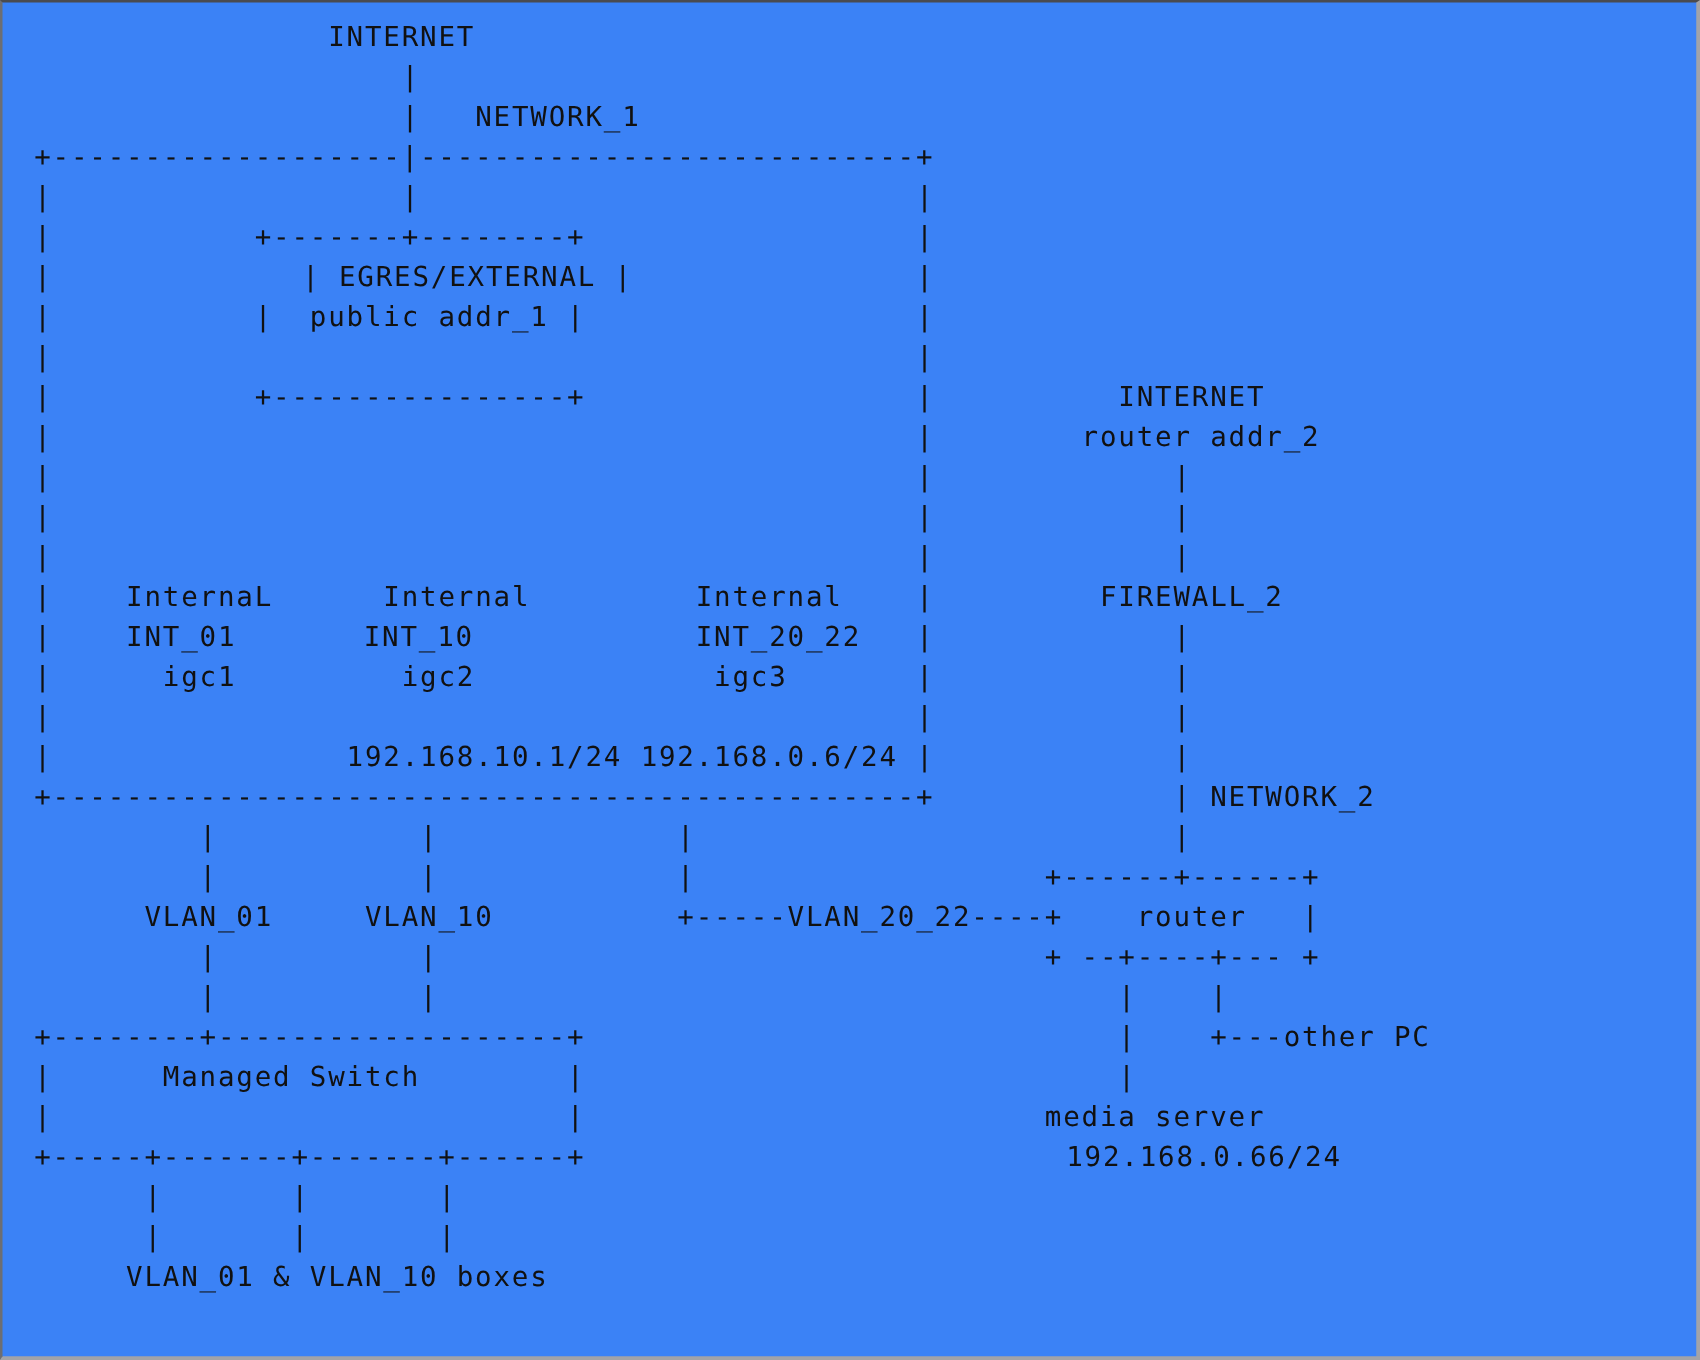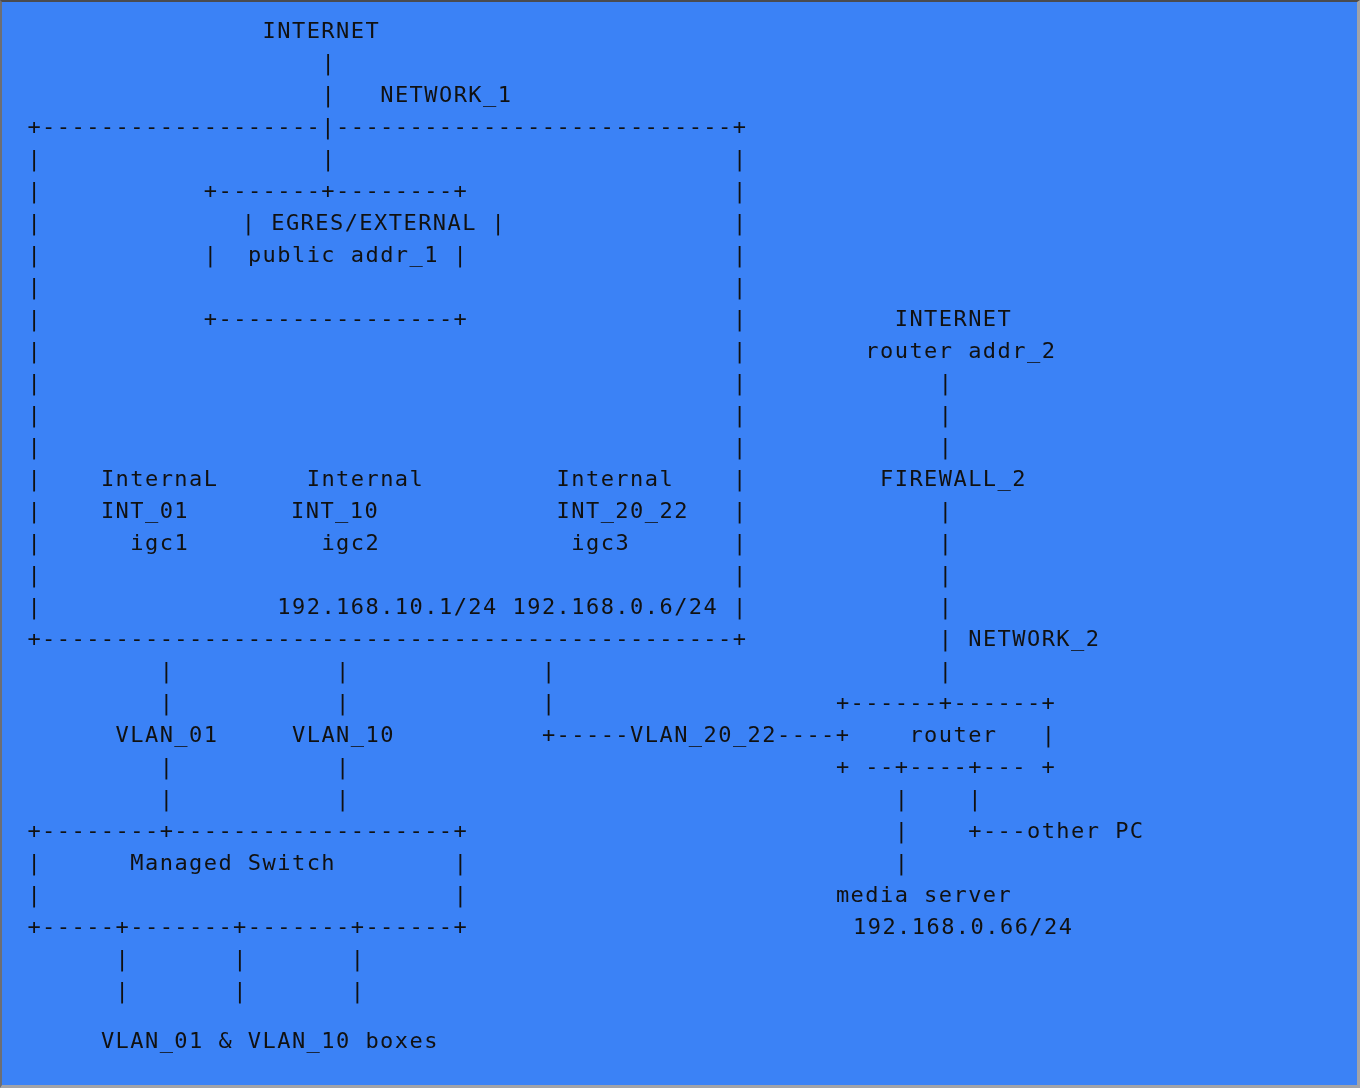--- a/index.html
+++ b/index.html
@@ -129,14 +129,14 @@
     <pre class="seg" style="left: 451.7px; top: 877px;">|</pre>
     <pre class="seg" style="left: 833.9px; top: 877px;">media server</pre>
     <pre class="seg" style="left: 25.4px; top: 909px;">+-----+-------+-------+------+</pre>
     <pre class="seg" style="left: 811px; top: 909px; margin-left: 40px;">192.168.0.66/24</pre>
     <pre class="seg" style="left: 113.6px; top: 941px;">|</pre>
     <pre class="seg" style="left: 231.2px; top: 941px;">|</pre>
     <pre class="seg" style="left: 348.8px; top: 941px;">|</pre>
     <pre class="seg" style="left: 113.6px; top: 973px;">|</pre>
     <pre class="seg" style="left: 231.2px; top: 973px;">|</pre>
     <pre class="seg" style="left: 348.8px; top: 973px;">|</pre>
-    <pre class="seg" style="left: 98.9px; top: 1005px; margin-top: 18px;">VLAN_01 &amp; VLAN_10 boxes</pre>
+    <pre class="seg" style="left: 98.9px; top: 1005px;">VLAN_01 &amp; VLAN_10 boxes</pre>
   </div>
 
 </body></html>

